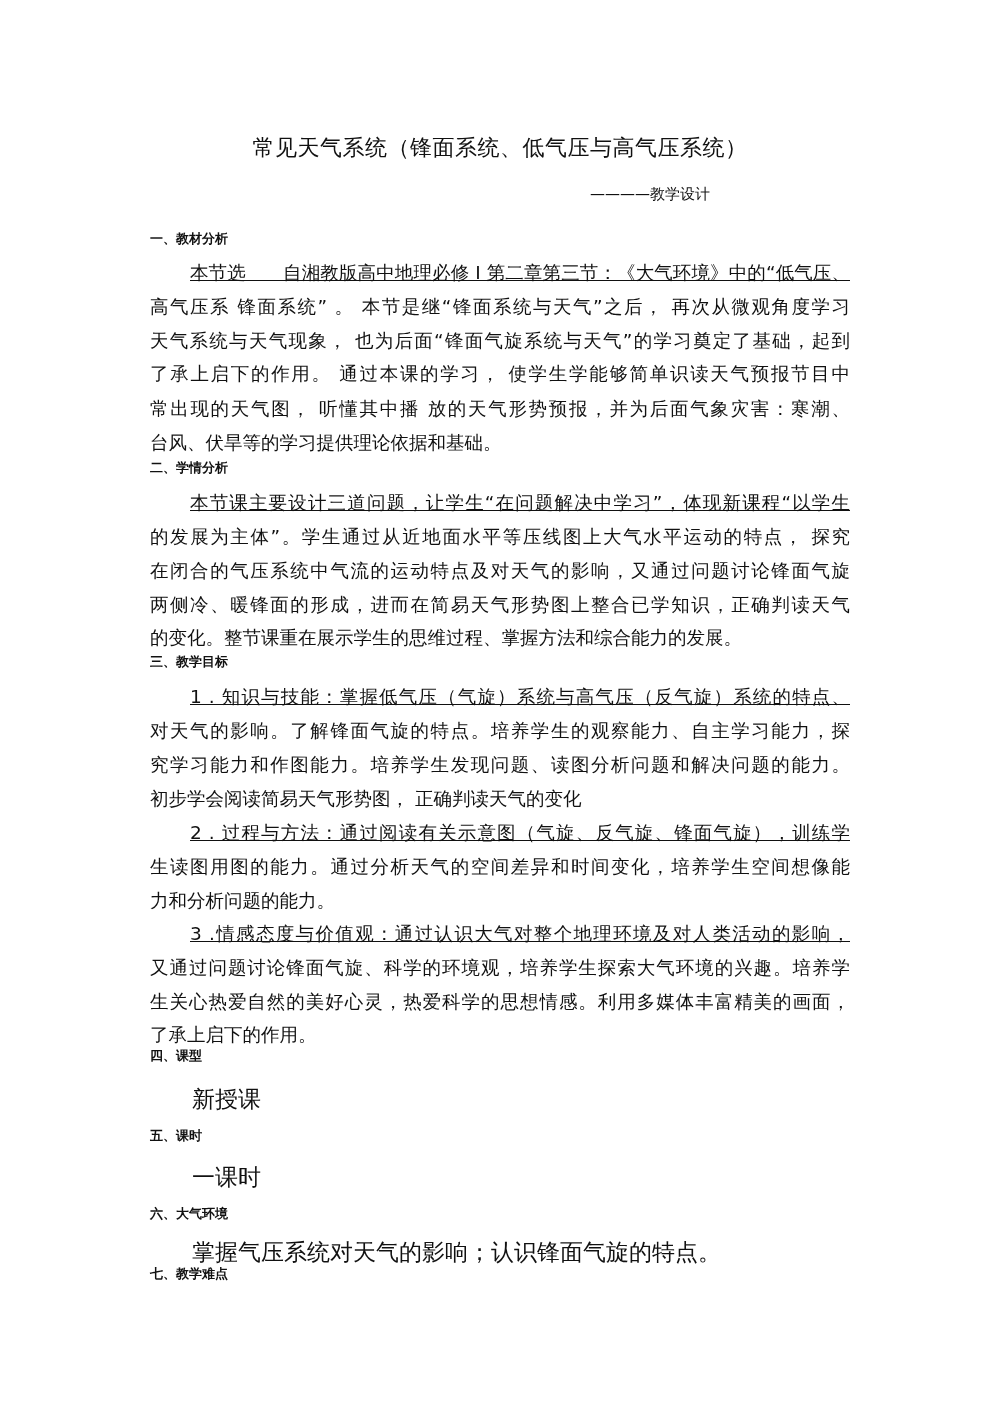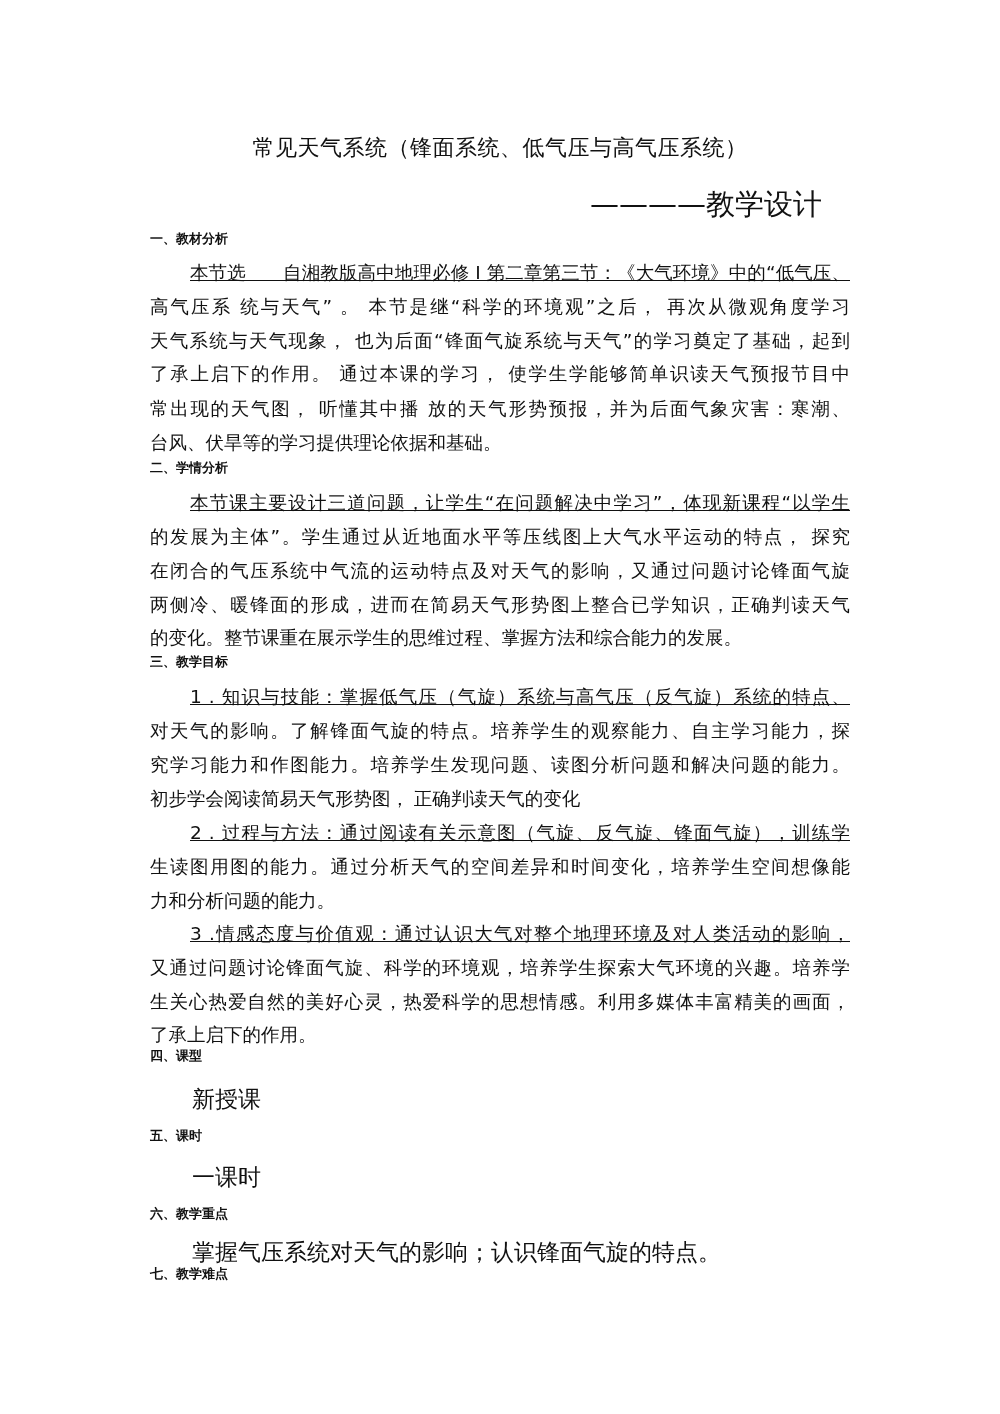--- a/index.html
+++ b/index.html
@@ -1,39 +1,39 @@
 <!DOCTYPE html>
 <html><head>
 <meta charset="utf-8">
 <style>
   html, body { margin: 0; padding: 0; background: #ffffff; }
   body { width: 1000px; height: 1414px; position: relative; overflow: hidden;
          font-family: "DejaVu Sans", "Liberation Sans", sans-serif; color: #111; }
   .page { position: absolute; left: 0; top: 0; width: 1000px; height: 1414px; }
   .title { position: absolute; left: 0; width: 1000px; top: 133px; text-align: center;
            font-size: 22px; letter-spacing: 0.5px; white-space: nowrap; }
-  .subtitle { position: absolute; left: 590px; top: 185px; font-size: 29px; white-space: nowrap; }
+  .subtitle { position: absolute; left: 590px; top: 185px; font-size: 15px; white-space: nowrap; }
   .heading { position: absolute; left: 150px; font-size: 13px; font-weight: bold; white-space: nowrap; }
   .line { position: absolute; left: 150px; width: 700px; font-size: 18.5px; white-space: nowrap;
           text-align: justify; text-align-last: justify; }
-  .line.last { text-align-last: left; font-family: Liberation Serif, serif; }
+  .line.last { text-align-last: left; }
   .line.indent { left: 190px; width: 660px; text-decoration: underline; }
   .short { position: absolute; left: 192px; font-size: 23px; white-space: nowrap; }
 </style>
 </head>
 <body>
 
 <div class="page">
 
   <div class="title">常见天气系统（锋面系统、低气压与高气压系统）</div>
   <div class="subtitle">————教学设计</div>
 
   <div class="heading" style="top:230px">一、教材分析</div>
   <div class="line indent" style="top:260px">本节选　　自湘教版高中地理必修 I 第二章第三节：《大气环境》中的“低气压、</div>
-  <div class="line" style="top:294px">高气压系 统与天气” 。 本节是继“科学的环境观”之后， 再次从微观角度学习</div>
+  <div class="line" style="top:294px">高气压系 锋面系统” 。 本节是继“锋面系统与天气”之后， 再次从微观角度学习</div>
   <div class="line" style="top:361px">了承上启下的作用。 通过本课的学习， 使学生学能够简单识读天气预报节目中</div>
   <div class="line" style="top:328px">天气系统与天气现象， 也为后面“锋面气旋系统与天气”的学习奠定了基础，起到</div>
   <div class="line" style="top:396px">常出现的天气图， 听懂其中播 放的天气形势预报，并为后面气象灾害：寒潮、</div>
   <div class="line last" style="top:430px">台风、伏旱等的学习提供理论依据和基础。</div>
 
   <div class="heading" style="top:459px">二、学情分析</div>
   <div class="line indent" style="top:490px">本节课主要设计三道问题，让学生“在问题解决中学习”，体现新课程“以学生</div>
   <div class="line" style="top:524px">的发展为主体”。学生通过从近地面水平等压线图上大气水平运动的特点， 探究</div>
   <div class="line" style="top:558px">在闭合的气压系统中气流的运动特点及对天气的影响，又通过问题讨论锋面气旋</div>
   <div class="line" style="top:592px">两侧冷、暖锋面的形成，进而在简易天气形势图上整合已学知识，正确判读天气</div>
@@ -53,18 +53,18 @@
   <div class="line" style="top:955px">又通过问题讨论锋面气旋、科学的环境观，培养学生探索大气环境的兴趣。培养学</div>
   <div class="line" style="top:989px">生关心热爱自然的美好心灵，热爱科学的思想情感。利用多媒体丰富精美的画面，</div>
   <div class="line last" style="top:1022px">了承上启下的作用。</div>
 
   <div class="heading" style="top:1047px">四、课型</div>
   <div class="short" style="top:1084px">新授课</div>
 
   <div class="heading" style="top:1127px">五、课时</div>
   <div class="short" style="top:1162px">一课时</div>
 
-  <div class="heading" style="top:1205px">六、教学重点</div>
+  <div class="heading" style="top:1205px">六、大气环境</div>
   <div class="short" style="top:1237px">掌握气压系统对天气的影响；认识锋面气旋的特点。</div>
 
   <div class="heading" style="top:1265px">七、教学难点</div>
 
 </div>
 
 </body></html>

